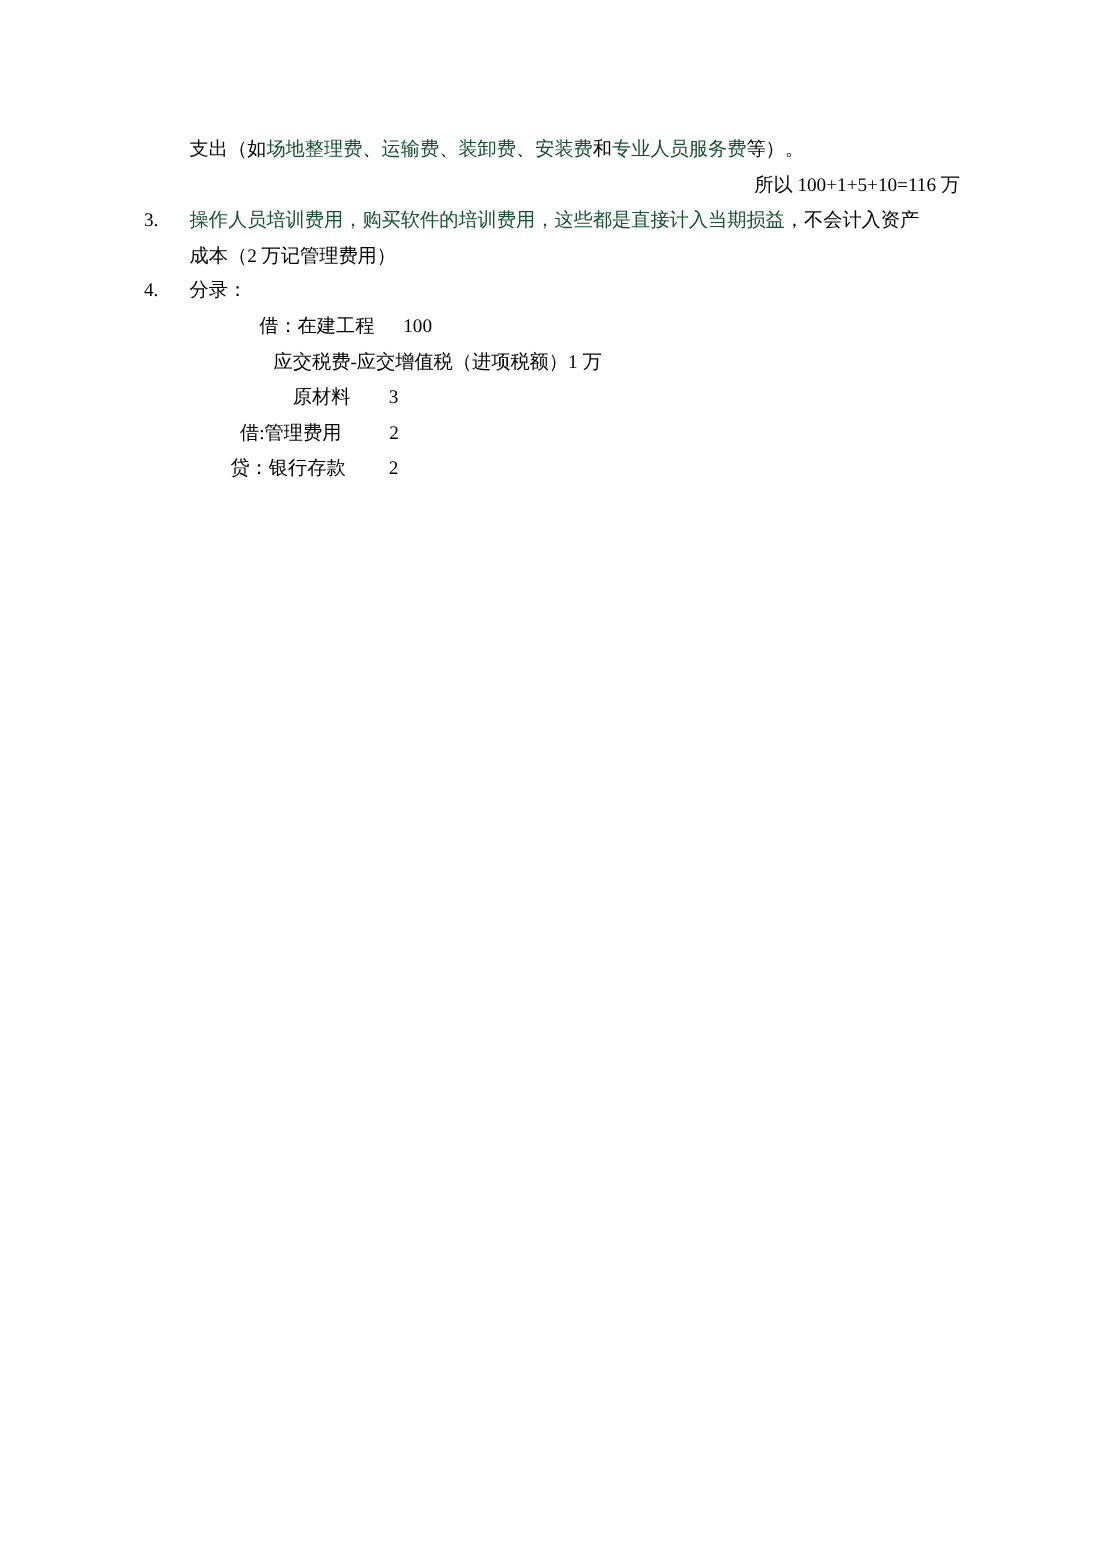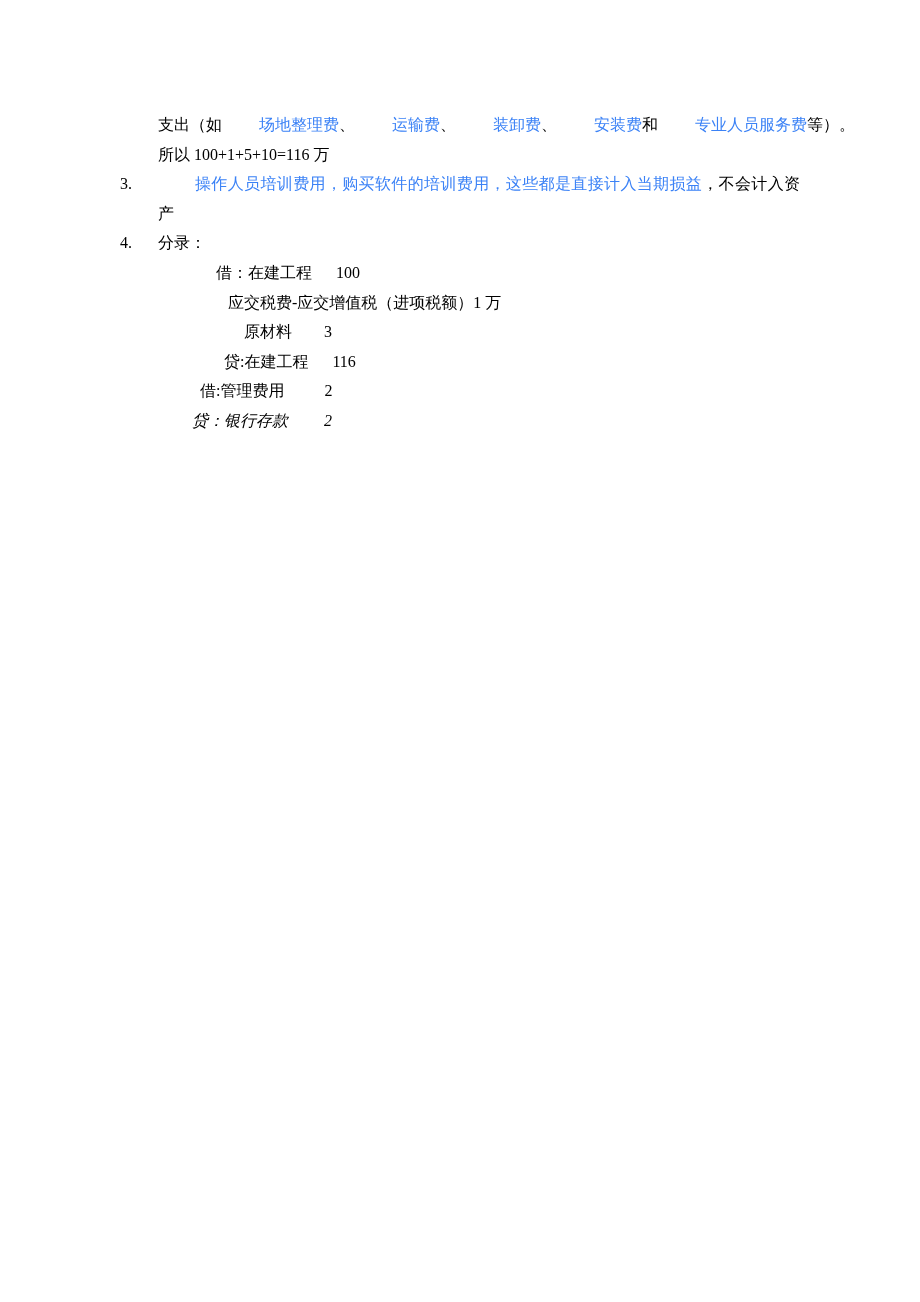--- a/index.html
+++ b/index.html
@@ -16,38 +16,37 @@
       padding: 110px 120px 0 120px;
       width: 920px;
     }
     .content {
       width: 100%;
     }
     .line {
       white-space: pre;
     }
     .red {
-      color: #3b82f6;
-      margin-left: 37px;
+      color: #14532d;
     }
     .indent-hanging {
       padding-left: 38px;
     }
     .indent-1 {
       padding-left: 38px;
+      text-align: right;
     }
     .indent-2 {
       padding-left: 96px;
     }
     .indent-3 {
       padding-left: 80px;
     }
     .indent-4 {
       padding-left: 72px;
-      font-style: italic;
     }
     .list-row {
       display: flex;
     }
     .list-num-cell {
       width: 38px;
       flex-shrink: 0;
       text-align: left;
     }
     .list-body {
@@ -66,28 +65,28 @@
   <div class="indent-hanging nowrap">
     <span>支出（如</span><span class="red">场地整理费</span><span>、</span><span class="red">运输费</span><span>、</span><span class="red">装卸费</span><span>、</span><span class="red">安装费</span><span>和</span><span class="red">专业人员服务费</span><span>等）。</span>
   </div>
 
   <div class="indent-1 nowrap">所以 100+1+5+10=116 万</div>
 
   <div class="list-row">
     <div class="list-num-cell">3.</div>
     <div class="list-body">
       <span class="red">操作人员培训费用，购买软件的培训费用，这些都是直接计入当期损益</span><span>，不会计入资产</span>
+      <div>成本（2 万记管理费用）</div>
     </div>
   </div>
 
   <div class="list-row">
     <div class="list-num-cell">4.</div>
     <div class="list-body nowrap">分录：</div>
   </div>
 
   <div class="indent-2 line">借：在建工程      100</div>
   <div class="indent-2 line">   应交税费-应交增值税（进项税额）1 万</div>
   <div class="indent-2 line">       原材料        3</div>
-  <div class="indent-2 line">  贷:在建工程      116</div>
   <div class="indent-3 line">借:管理费用          2</div>
   <div class="indent-4 line">贷：银行存款         2</div>
 
 </div>
 
 </body></html>

